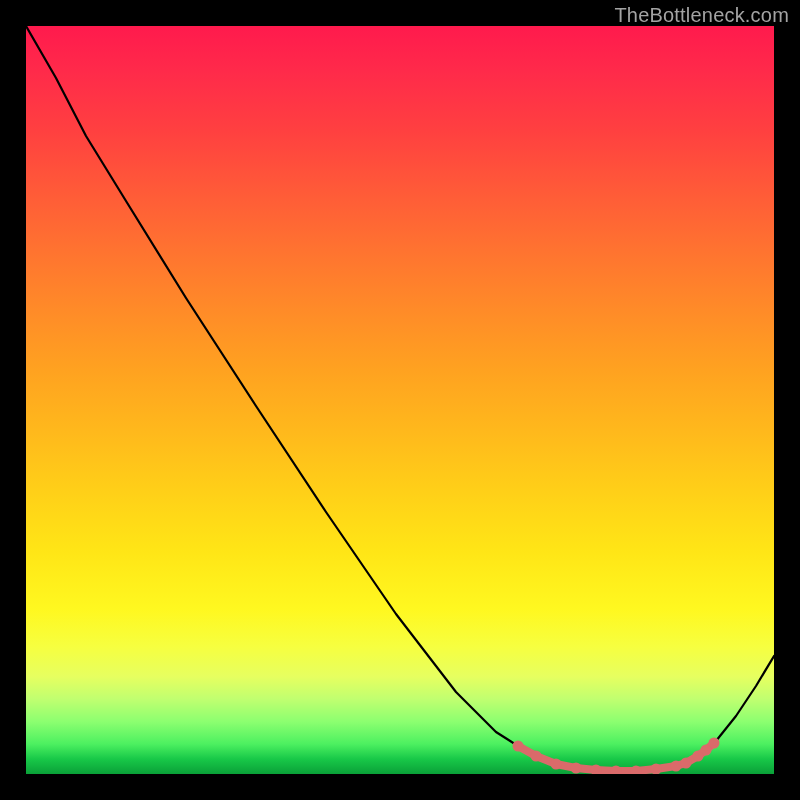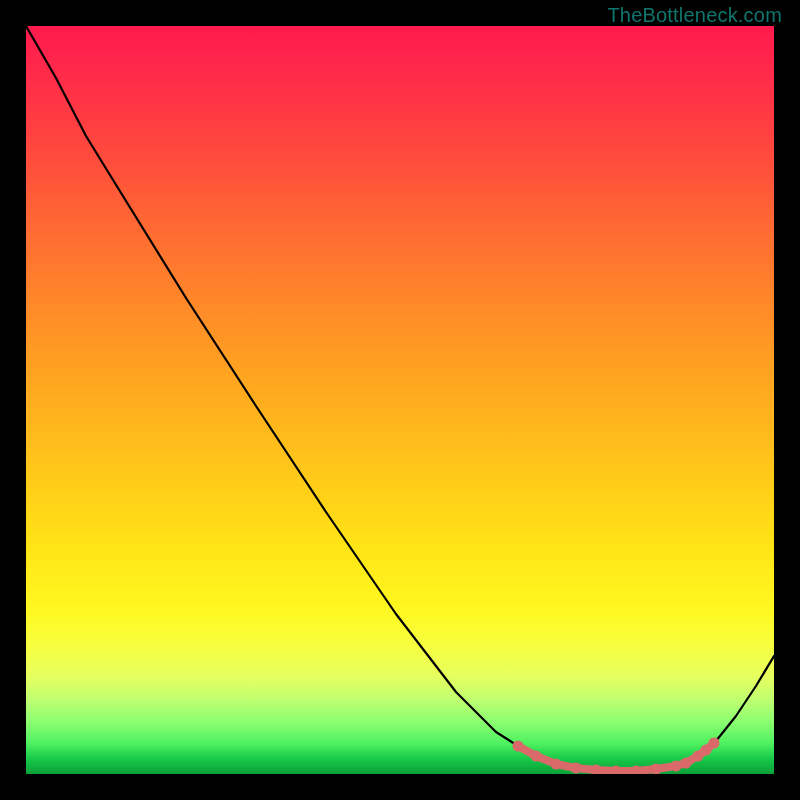--- a/index.html
+++ b/index.html
@@ -43,22 +43,22 @@
       #c0ff70 90%,
       #8cff70 93%,
       #4cf060 96%,
       #18c848 98%,
       #0aa038 100%
     );
   }
   .watermark {
     position: absolute;
     top: 4px;
-    right: 18px;
-    color: #0f766e;
+    right: 11px;
+    color: #a3a3a3;
     font-size: 20px;
     font-weight: 500;
     letter-spacing: 0.2px;
     z-index: 20;
   }
   svg.curve {
     position: absolute;
     left: 0;
     top: 0;
     width: 748px;

